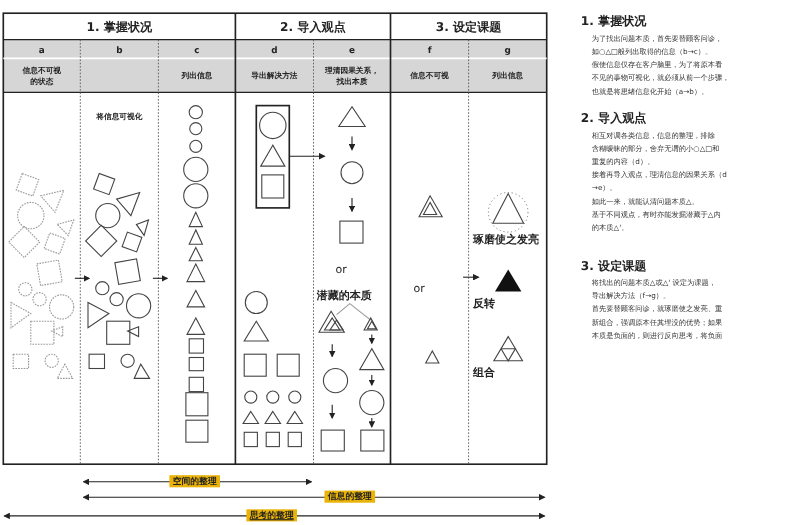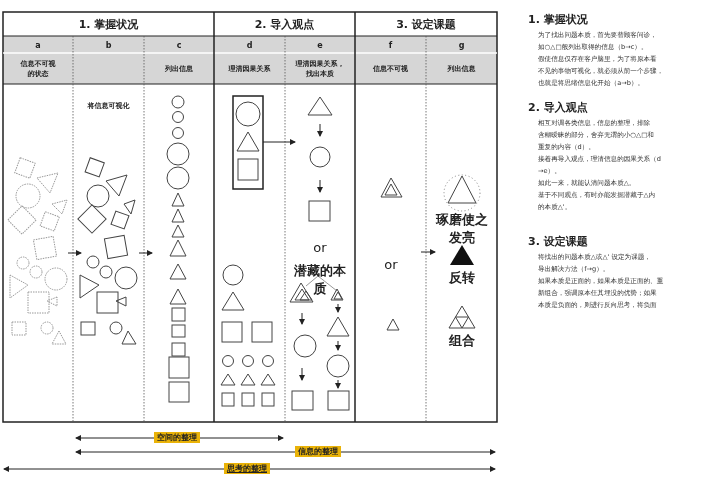--- a/index.html
+++ b/index.html
@@ -5,21 +5,21 @@
   html,body{margin:0;padding:0;background:#fff;}
   body{width:720px;height:477px;position:relative;overflow:hidden;font-family:"DejaVu Sans","Liberation Sans",sans-serif;color:#222;}
   .abs{position:absolute;}
   .sec-title{position:absolute;top:12px;height:24px;display:flex;align-items:center;justify-content:center;font-size:11px;font-weight:bold;color:#222;}
   .col-letter{position:absolute;top:37px;height:16px;display:flex;align-items:center;justify-content:center;font-size:8px;font-weight:bold;}
   .col-desc{position:absolute;top:53px;height:31px;display:flex;align-items:center;justify-content:center;text-align:center;font-size:7px;font-weight:bold;line-height:10px;}
   .notes{position:absolute;left:528px;width:186px;}
   .note-title{font-size:11px;font-weight:bold;margin:0 0 2px 0;}
   .note-line{font-size:6.6px;font-weight:normal;line-height:12px;margin-left:10px;color:#333;white-space:nowrap;}
   .lbl{position:absolute;font-size:8px;font-weight:bold;background:#eab308;padding:0 3px;}
-  .fig-lbl{position:absolute;font-size:13px;font-weight:bold;text-align:center;}
+  .fig-lbl{position:absolute;font-size:10px;font-weight:bold;text-align:left;}
 </style>
 </head>
 <body>
 
 <svg class="abs" style="left:0;top:0;" width="720" height="477" viewBox="0 0 720 477">
   <defs>
     <marker id="ah" markerWidth="6" markerHeight="6" refX="5" refY="3" orient="auto">
       <path d="M0,0 L6,3 L0,6 z" fill="#222"></path>
     </marker>
     <marker id="ahs" markerWidth="6" markerHeight="6" refX="1" refY="3" orient="auto">
@@ -186,21 +186,21 @@
 <div class="col-letter" style="left:144px;width:70px;">c</div>
 <div class="col-letter" style="left:214px;width:71px;">d</div>
 <div class="col-letter" style="left:285px;width:70px;">e</div>
 <div class="col-letter" style="left:355px;width:71px;">f</div>
 <div class="col-letter" style="left:426px;width:71px;">g</div>
 
 <div class="col-desc" style="left:3px;width:70px;white-space:pre-line;">信息不可视
 的状态</div>
 <div class="col-desc" style="left:73px;width:71px;margin-top:37px;">将信息可视化</div>
 <div class="col-desc" style="left:144px;width:70px;">列出信息</div>
-<div class="col-desc" style="left:214px;width:71px;">理清因果关系</div>
+<div class="col-desc" style="left:214px;width:71px;">导出解决方法</div>
 <div class="col-desc" style="left:285px;width:70px;white-space:pre-line;">理清因果关系，
 找出本质</div>
 <div class="col-desc" style="left:355px;width:71px;">信息不可视</div>
 <div class="col-desc" style="left:426px;width:71px;">列出信息</div>
 
 <div class="fig-lbl" style="left:305px;top:240px;width:30px;font-weight:normal;">or</div>
 <div class="fig-lbl" style="left:288px;top:262px;width:64px;">潜藏的本质</div>
 <div class="fig-lbl" style="left:376px;top:257px;width:30px;font-weight:normal;">or</div>
 <div class="fig-lbl" style="left:430px;top:211px;width:64px;">琢磨使之发亮</div>
 <div class="fig-lbl" style="left:430px;top:269px;width:64px;">反转</div>
@@ -228,16 +228,16 @@
   <div class="note-line">→e）。</div>
   <div class="note-line">如此一来，就能认清问题本质△。</div>
   <div class="note-line">基于不同观点，有时亦能发掘潜藏于△内</div>
   <div class="note-line">的本质△'。</div>
 </div>
 
 <div class="notes" style="top:234px;">
   <div class="note-title">3. 设定课题</div>
   <div class="note-line">将找出的问题本质△或△' 设定为课题，</div>
   <div class="note-line">导出解决方法（f→g）。</div>
-  <div class="note-line">如果本质是正面的，如果本质是正面的、重</div>
+  <div class="note-line">首先要替顾客问诊，就琢磨使之发亮、重</div>
   <div class="note-line">新组合，强调原本任其埋没的优势；如果</div>
   <div class="note-line">本质是负面的，则进行反向思考，将负面</div>
 </div>
 
 </body></html>

